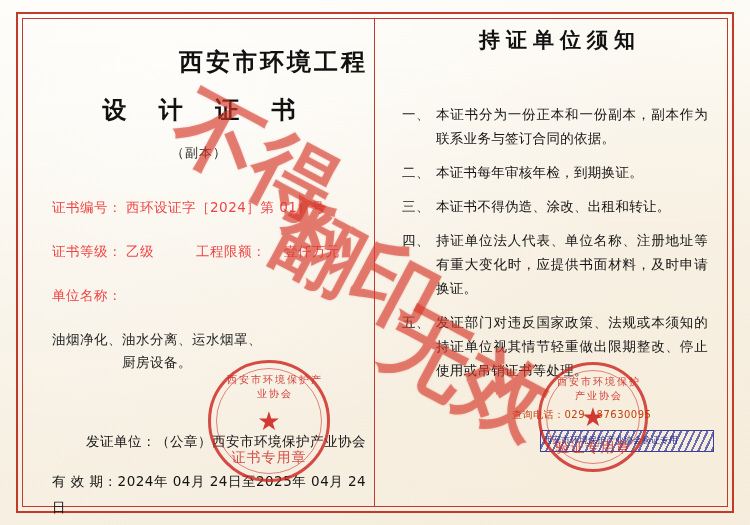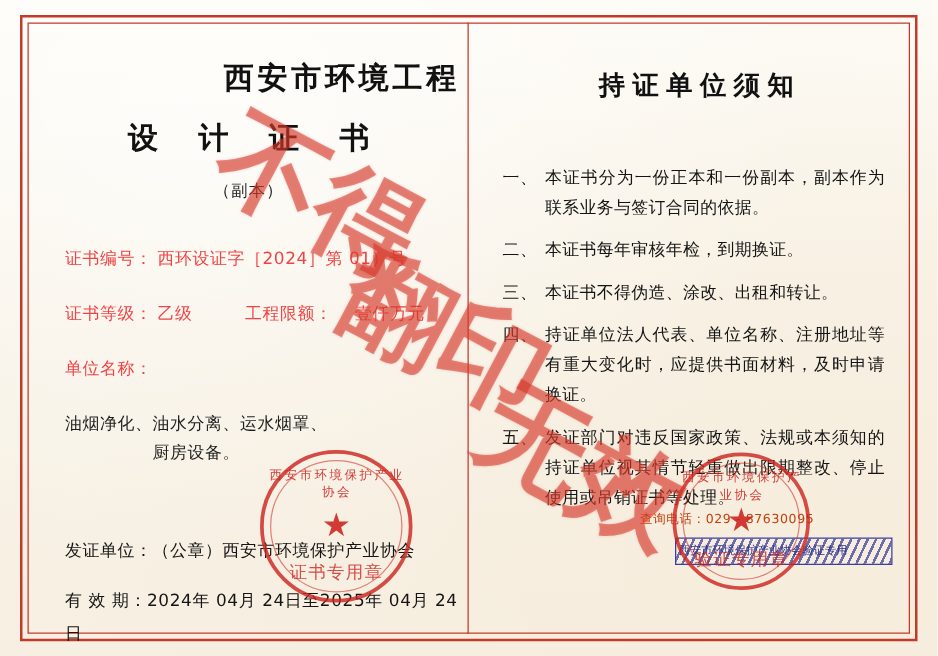--- a/index.html
+++ b/index.html
@@ -122,38 +122,37 @@
     letter-spacing: 0.5px;
     text-align: center;
   }
   .issuer-block {
     margin-top: 54px;
     padding-left: 22px;
     font-size: 13.5px;
     line-height: 26px;
     color: #141414;
   }
-  .issuer-row { margin-bottom: 14px; letter-spacing: 0.5px; }
+  .issuer-row { margin-bottom: 14px; letter-spacing: 0.5px; margin-left: 34px; }
   .valid-row { letter-spacing: 0.5px; }
 
   
   .panel-right {
     position: absolute;
     left: 392px;
     top: 26px;
     width: 330px;
     height: 470px;
     color: #1d1d1d;
   }
   .notice-title {
     text-align: center;
     font-size: 21px;
     font-weight: bold;
     letter-spacing: 6px;
-    margin-top: 28px;
     color: #111;
     font-family: "DejaVu Serif", serif;
     padding-left: 6px;
   }
   .notice-list {
     margin-top: 48px;
     padding: 0 14px 0 10px;
   }
   .notice-item {
     display: flex;
@@ -220,21 +219,21 @@
     position: absolute;
     left: 50%;
     top: 50%;
     transform: translate(-50%, -50%);
     font-size: 26px;
     line-height: 1;
     color: rgba(205, 38, 32, 0.9);
   }
   .seal-arc {
     position: absolute;
-    left: 1px; right: 0;
+    left: 12px; right: 0;
     top: 10px;
     text-align: center;
     font-size: 10px;
     letter-spacing: 2px;
     color: rgba(205, 38, 32, 0.88);
     font-family: "DejaVu Serif", serif;
   }
   .seal-bottom {
     position: absolute;
     left: 0; right: 0;

